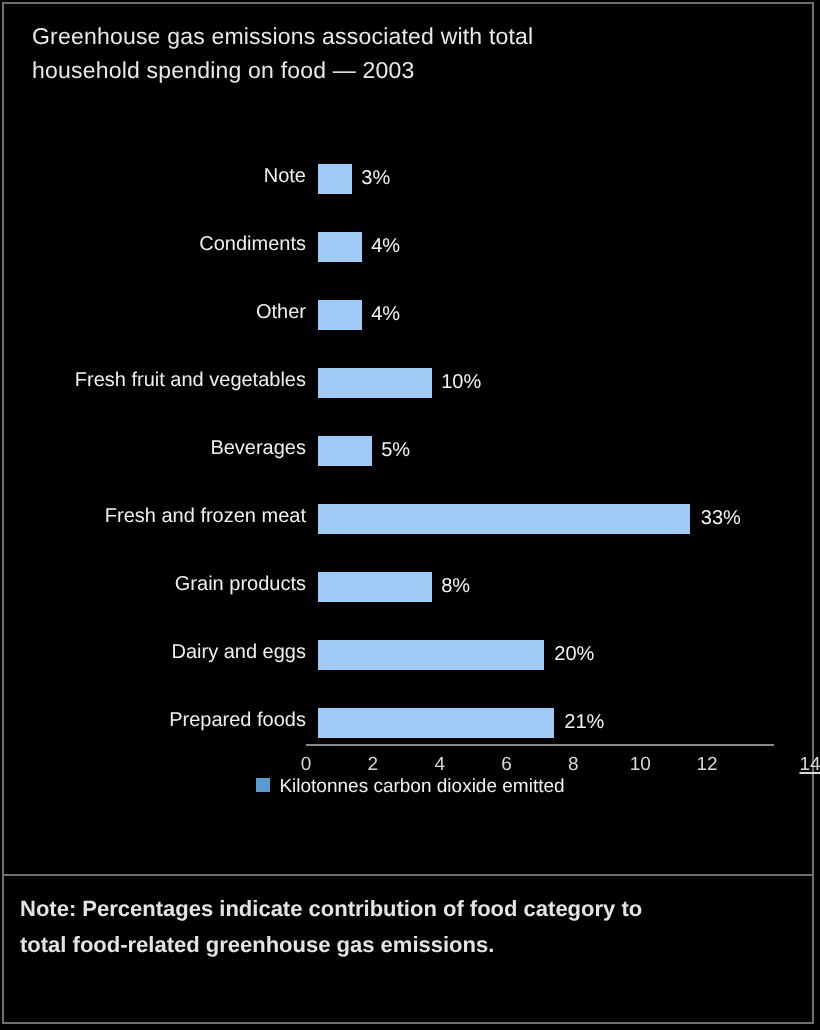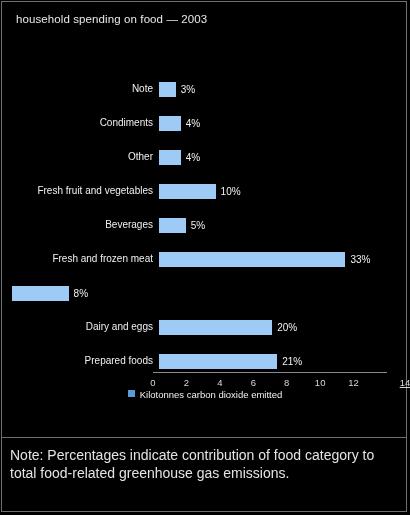--- a/index.html
+++ b/index.html
@@ -111,31 +111,33 @@
   .note-sep{
     position:absolute;
     left:2px; top:437px;
     width:404px; height:1px;
     background:#6f6f6f;
   }
   .note{
     position:absolute;
     left:10px; top:446px;
     width:392px;
-    font-size:14px;
+    font-size:11px;
     line-height:18px;
     color:#e4e4e4;
+    font-weight:bold;
   }
 </style>
 </head>
 <body>
 
 <div class="frame"></div>
 
 <div class="title">
+  <div>Greenhouse gas emissions associated with total</div>
   <div>household spending on food — 2003</div>
 </div>
 
 <div class="plot-area">
   <div class="rows" id="bar-rows">
       <div class="row">
         <div class="cat-label">Note</div>
         <div class="bar-zone">
           <div class="bar" style="width: 16.6429px; background: rgb(157, 203, 245);"></div>
           <div class="bar-val">3%</div>
@@ -170,20 +172,21 @@
         </div>
       </div>
       <div class="row">
         <div class="cat-label">Fresh and frozen meat</div>
         <div class="bar-zone">
           <div class="bar" style="width: 186.4px; background: rgb(157, 203, 245);"></div>
           <div class="bar-val">33%</div>
         </div>
       </div>
       <div class="row">
+        <div class="cat-label">Grain products</div>
         <div class="bar-zone">
           <div class="bar" style="width: 56.5857px; background: rgb(157, 203, 245);"></div>
           <div class="bar-val">8%</div>
         </div>
       </div>
       <div class="row">
         <div class="cat-label">Dairy and eggs</div>
         <div class="bar-zone">
           <div class="bar" style="width: 113.171px; background: rgb(157, 203, 245);"></div>
           <div class="bar-val">20%</div>

